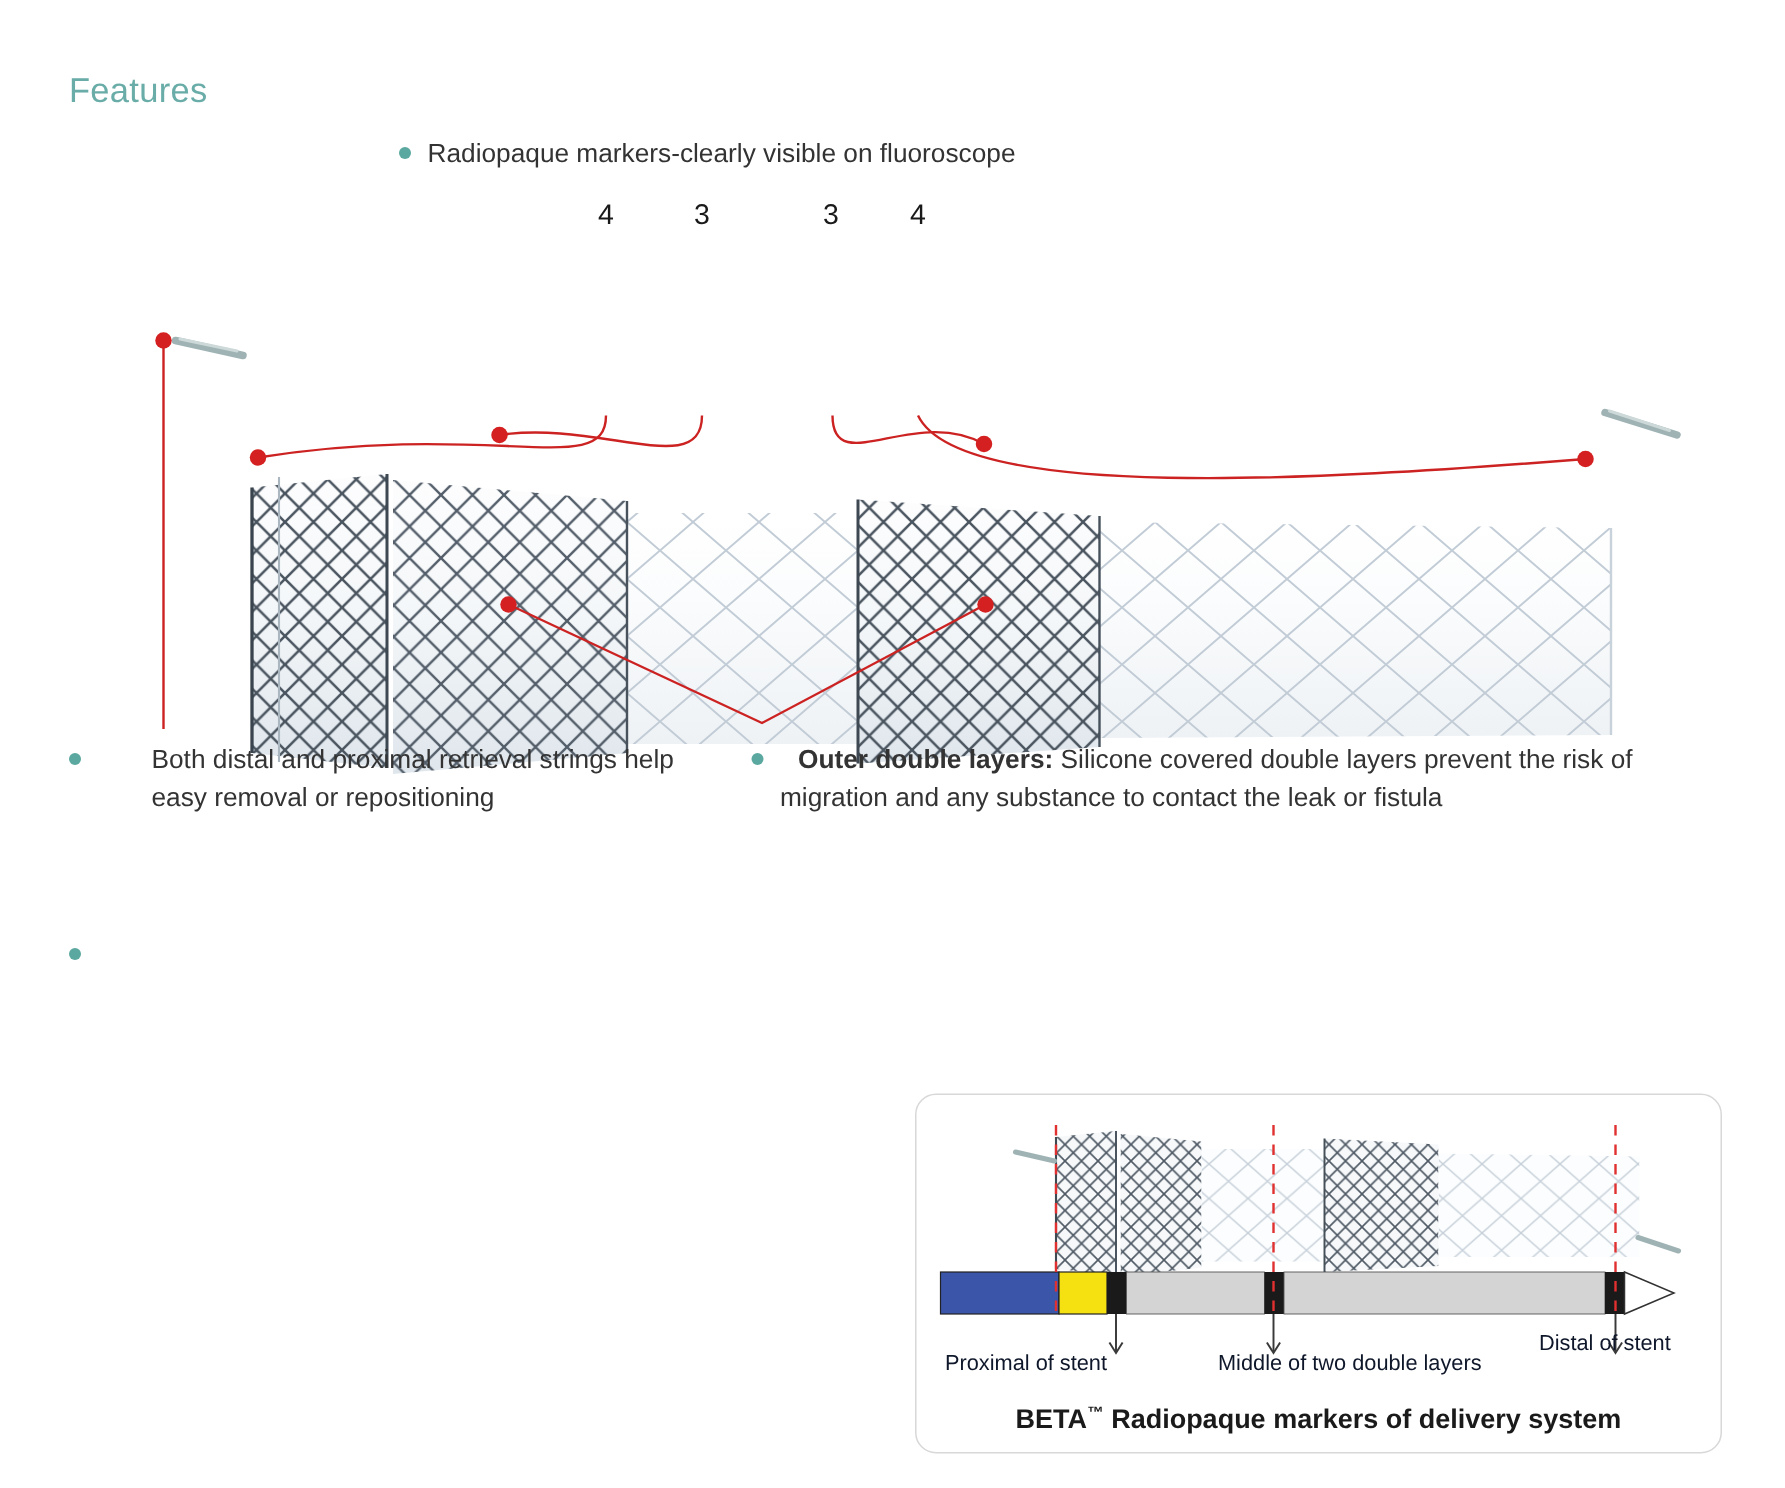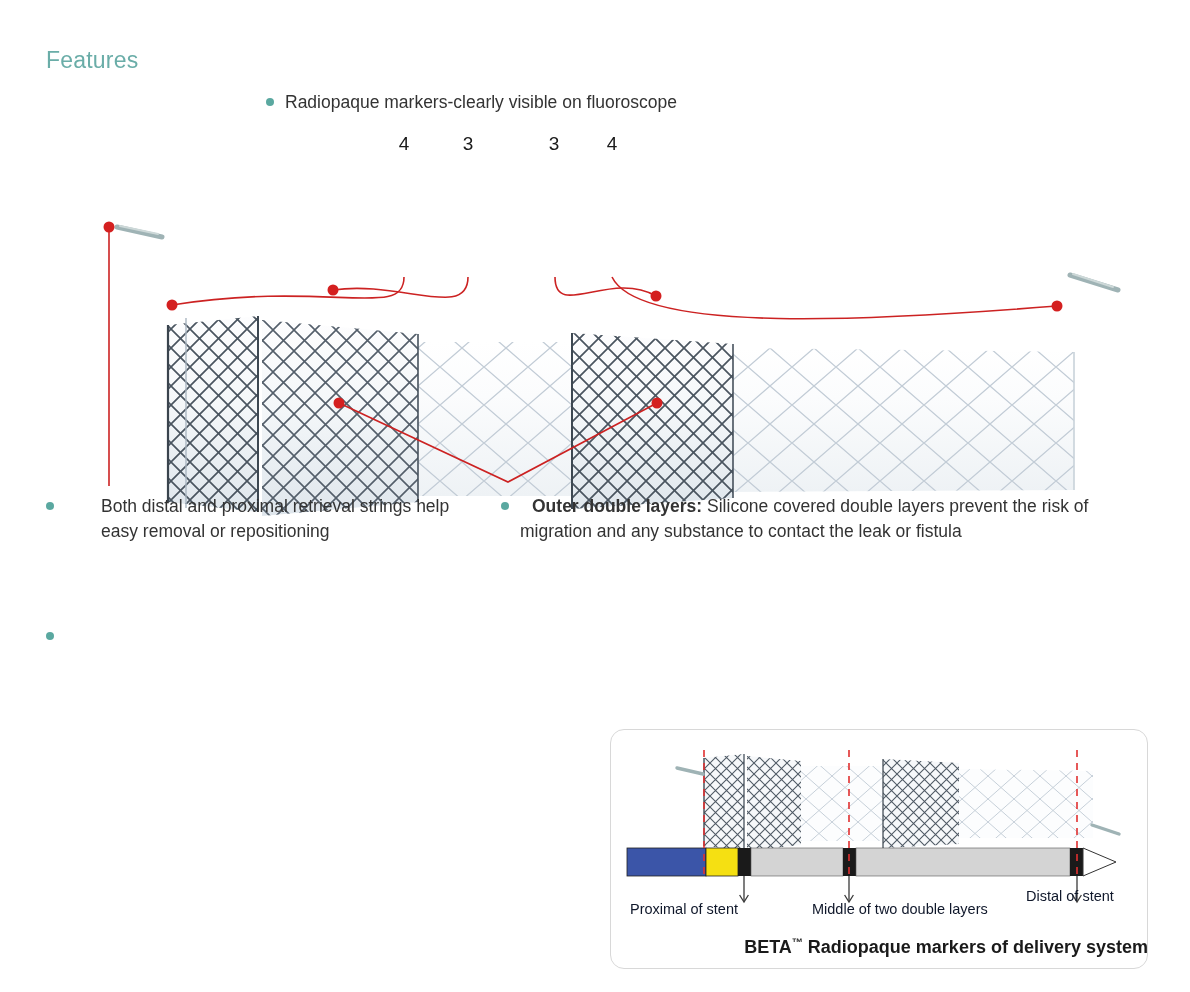--- a/index.html
+++ b/index.html
@@ -111,21 +111,21 @@
   }
   #label-proximal { left: 630px; top: 901px; }
   #label-middle   { left: 812px; top: 901px; }
   #label-distal   { left: 1026px; top: 888px; }
 
   #panel-caption {
     position: absolute;
     left: 610px;
     top: 936px;
     width: 538px;
-    text-align: right;
+    text-align: center;
     font-size: 18px;
     font-weight: bold;
     color: #1a1a1a;
   }
   #panel-caption .tm {
     font-size: 11px;
     vertical-align: super;
   }
 </style>
 </head>

